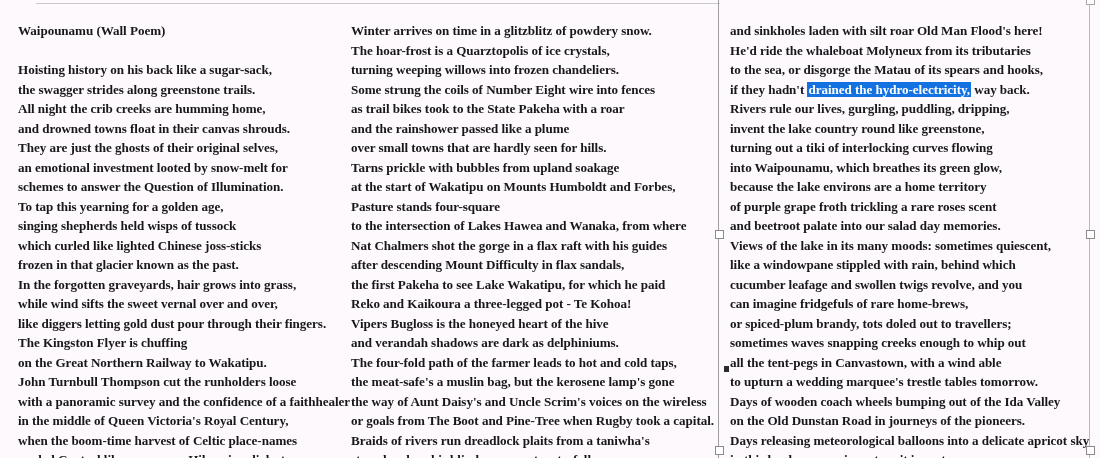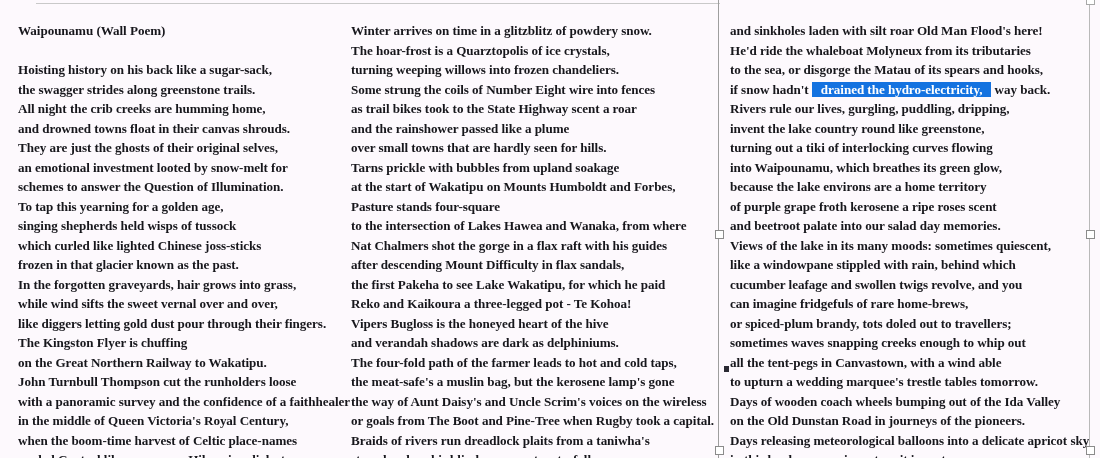--- a/index.html
+++ b/index.html
@@ -48,21 +48,21 @@
     color: #17171c;
     line-height: 19.52px;
     white-space: pre;
     letter-spacing: -0.05px;
   }
   .line.blank { color: transparent; }
 
   .sel {
     background: #1472e0;
     color: #ffffff;
-    padding: 0 9px;
+    padding: 0 1px;
   }
 
   
   .frame {
     position: absolute;
     left: 718px;
     top: -6px;
     width: 370px;
     height: 464px;
     border-left: 1px solid #9e9e9e;
@@ -121,21 +121,21 @@
       <div class="line">with a panoramic survey and the confidence of a faithhealer</div>
       <div class="line">in the middle of Queen Victoria's Royal Century,</div>
       <div class="line">when the boom-time harvest of Celtic place-names</div>
       <div class="line">seeded Central like a nouveau-Hibernian dialect</div>
     </div>
   <div class="col col-2">
       <div class="line">Winter arrives on time in a glitzblitz of powdery snow.</div>
       <div class="line">The hoar-frost is a Quarztopolis of ice crystals,</div>
       <div class="line">turning weeping willows into frozen chandeliers.</div>
       <div class="line">Some strung the coils of Number Eight wire into fences</div>
-      <div class="line">as trail bikes took to the State Highway scent a roar</div>
+      <div class="line">as trail bikes took to the State Pakeha with a roar</div>
       <div class="line">and the rainshower passed like a plume</div>
       <div class="line">over small towns that are hardly seen for hills.</div>
       <div class="line">Tarns prickle with bubbles from upland soakage</div>
       <div class="line">at the start of Wakatipu on Mounts Humboldt and Forbes,</div>
       <div class="line">Pasture stands four-square</div>
       <div class="line">to the intersection of Lakes Hawea and Wanaka, from where</div>
       <div class="line">Nat Chalmers shot the gorge in a flax raft with his guides</div>
       <div class="line">after descending Mount Difficulty in flax sandals,</div>
       <div class="line">the first Pakeha to see Lake Wakatipu, for which he paid</div>
       <div class="line">Reko and Kaikoura a three-legged pot - Te Kohoa!</div>
@@ -146,27 +146,27 @@
       <div class="line">the way of Aunt Daisy's and Uncle Scrim's voices on the wireless</div>
       <div class="line">or goals from The Boot and Pine-Tree when Rugby took a capital.</div>
       <div class="line">Braids of rivers run dreadlock plaits from a taniwha's</div>
       <div class="line">stone head, so his blind eyes spurt waterfalls</div>
       <div class="line">and his chest is the sucking valley of a mudslide,</div>
     </div>
   <div class="col col-3">
       <div class="line">and sinkholes laden with silt roar Old Man Flood's here!</div>
       <div class="line">He'd ride the whaleboat Molyneux from its tributaries</div>
       <div class="line">to the sea, or disgorge the Matau of its spears and hooks,</div>
-      <div class="line"><span>if snow hadn't </span><span class="sel">drained the hydro-electricity,</span><span> way back.</span></div>
+      <div class="line"><span>if they hadn't </span><span class="sel">drained the hydro-electricity,</span><span> way back.</span></div>
       <div class="line">Rivers rule our lives, gurgling, puddling, dripping,</div>
       <div class="line">invent the lake country round like greenstone,</div>
       <div class="line">turning out a tiki of interlocking curves flowing</div>
       <div class="line">into Waipounamu, which breathes its green glow,</div>
       <div class="line">because the lake environs are a home territory</div>
-      <div class="line">of purple grape froth kerosene a ripe roses scent</div>
+      <div class="line">of purple grape froth trickling a rare roses scent</div>
       <div class="line">and beetroot palate into our salad day memories.</div>
       <div class="line">Views of the lake in its many moods: sometimes quiescent,</div>
       <div class="line">like a windowpane stippled with rain, behind which</div>
       <div class="line">cucumber leafage and swollen twigs revolve, and you</div>
       <div class="line">can imagine fridgefuls of rare home-brews,</div>
       <div class="line">or spiced-plum brandy, tots doled out to travellers;</div>
       <div class="line">sometimes waves snapping creeks enough to whip out</div>
       <div class="line">all the tent-pegs in Canvastown, with a wind able</div>
       <div class="line">to upturn a wedding marquee's trestle tables tomorrow.</div>
       <div class="line">Days of wooden coach wheels bumping out of the Ida Valley</div>

